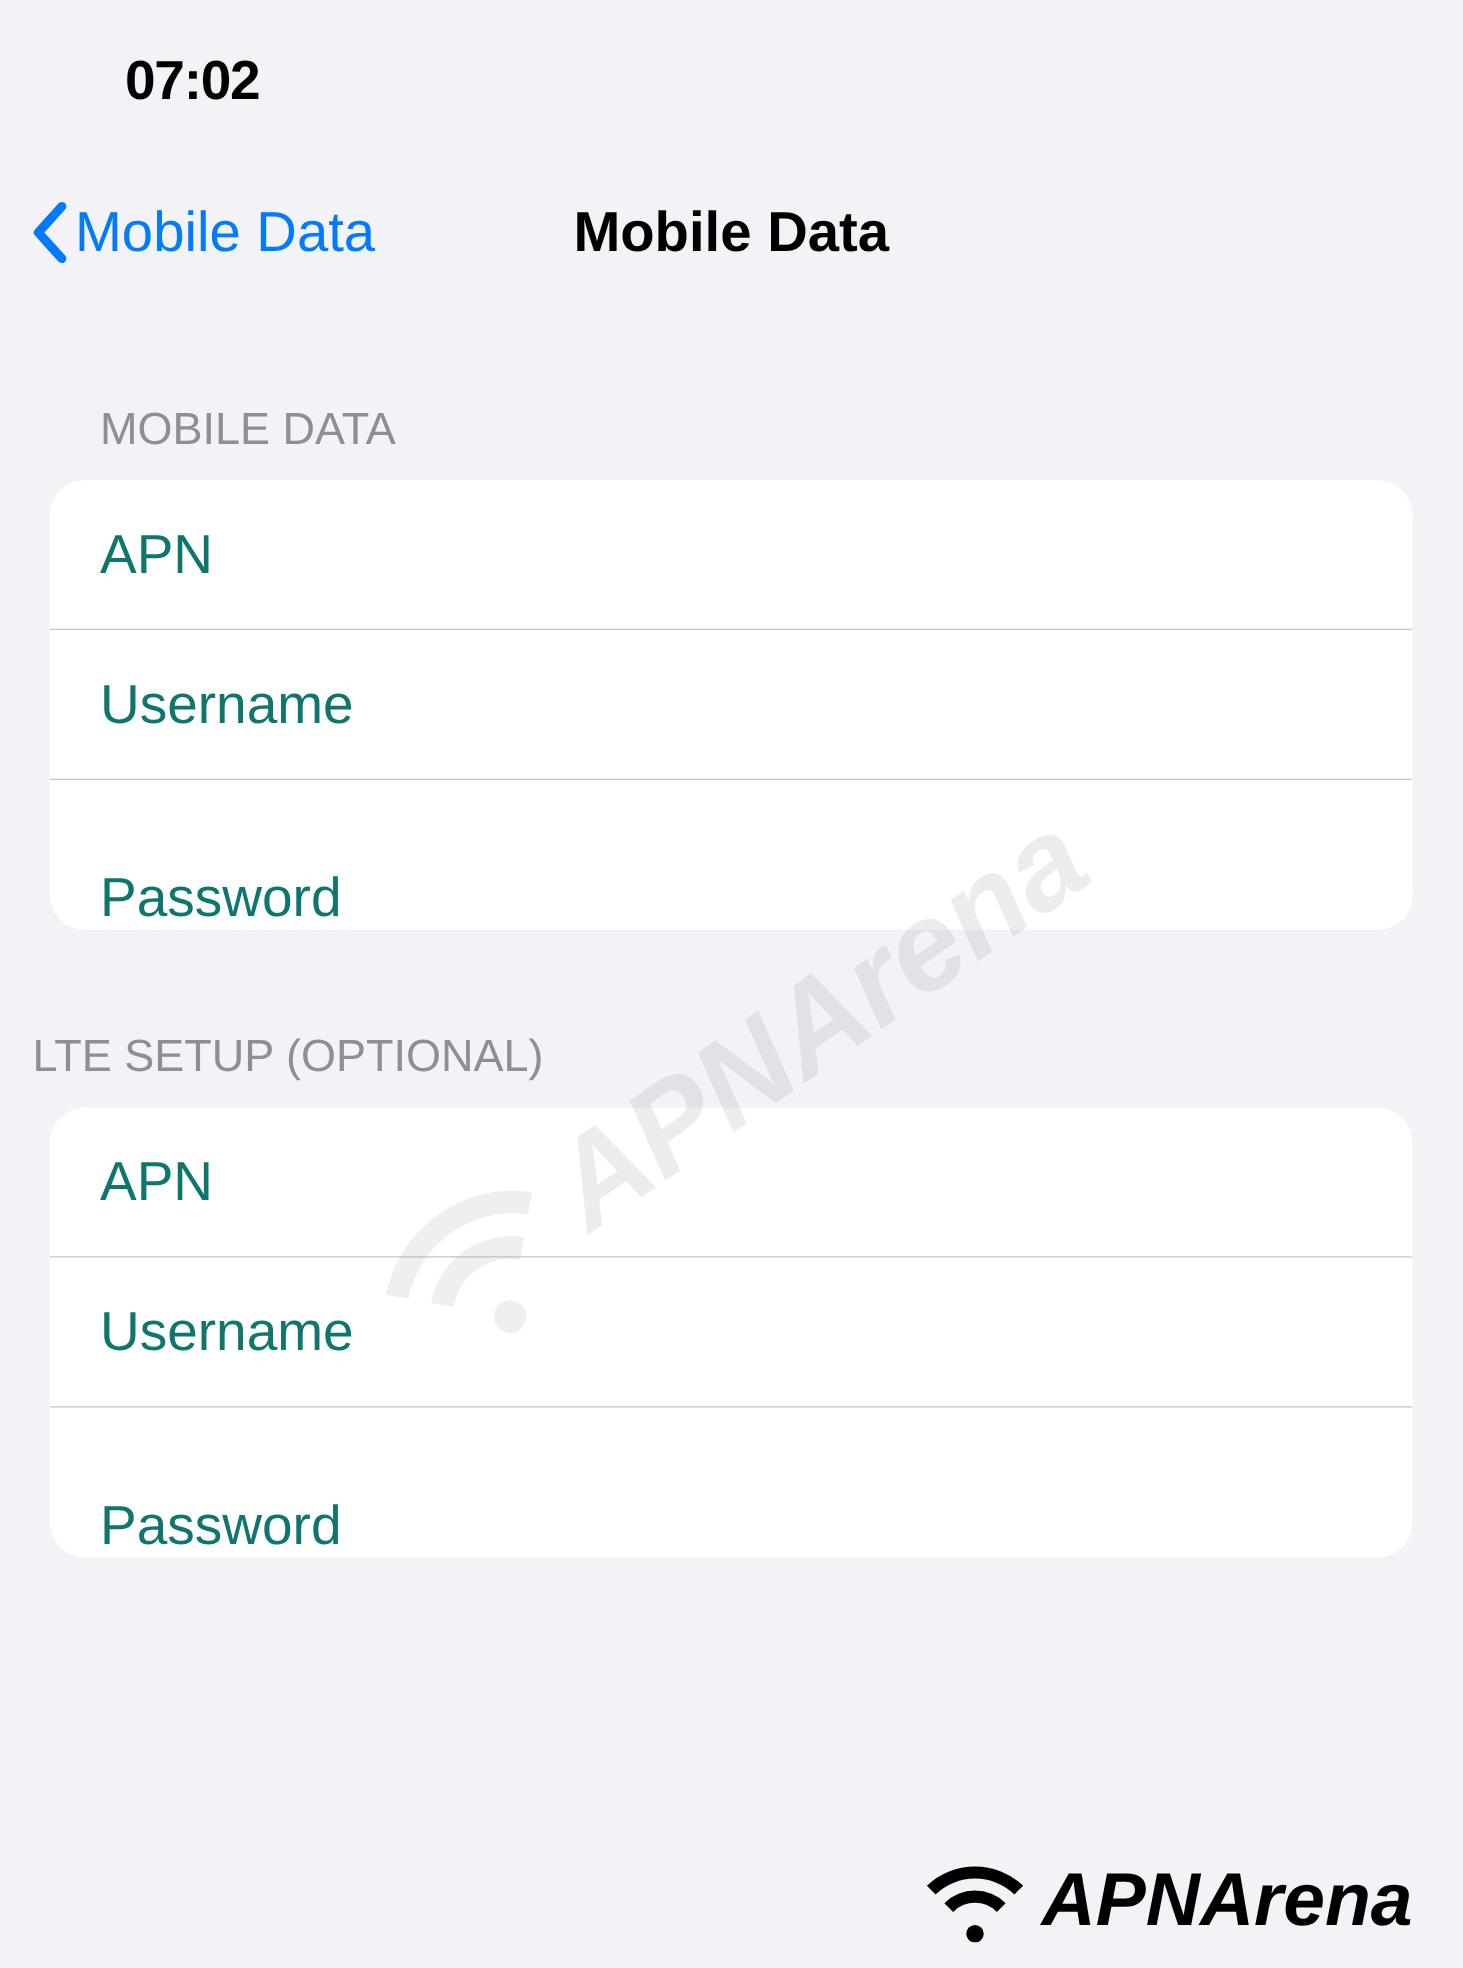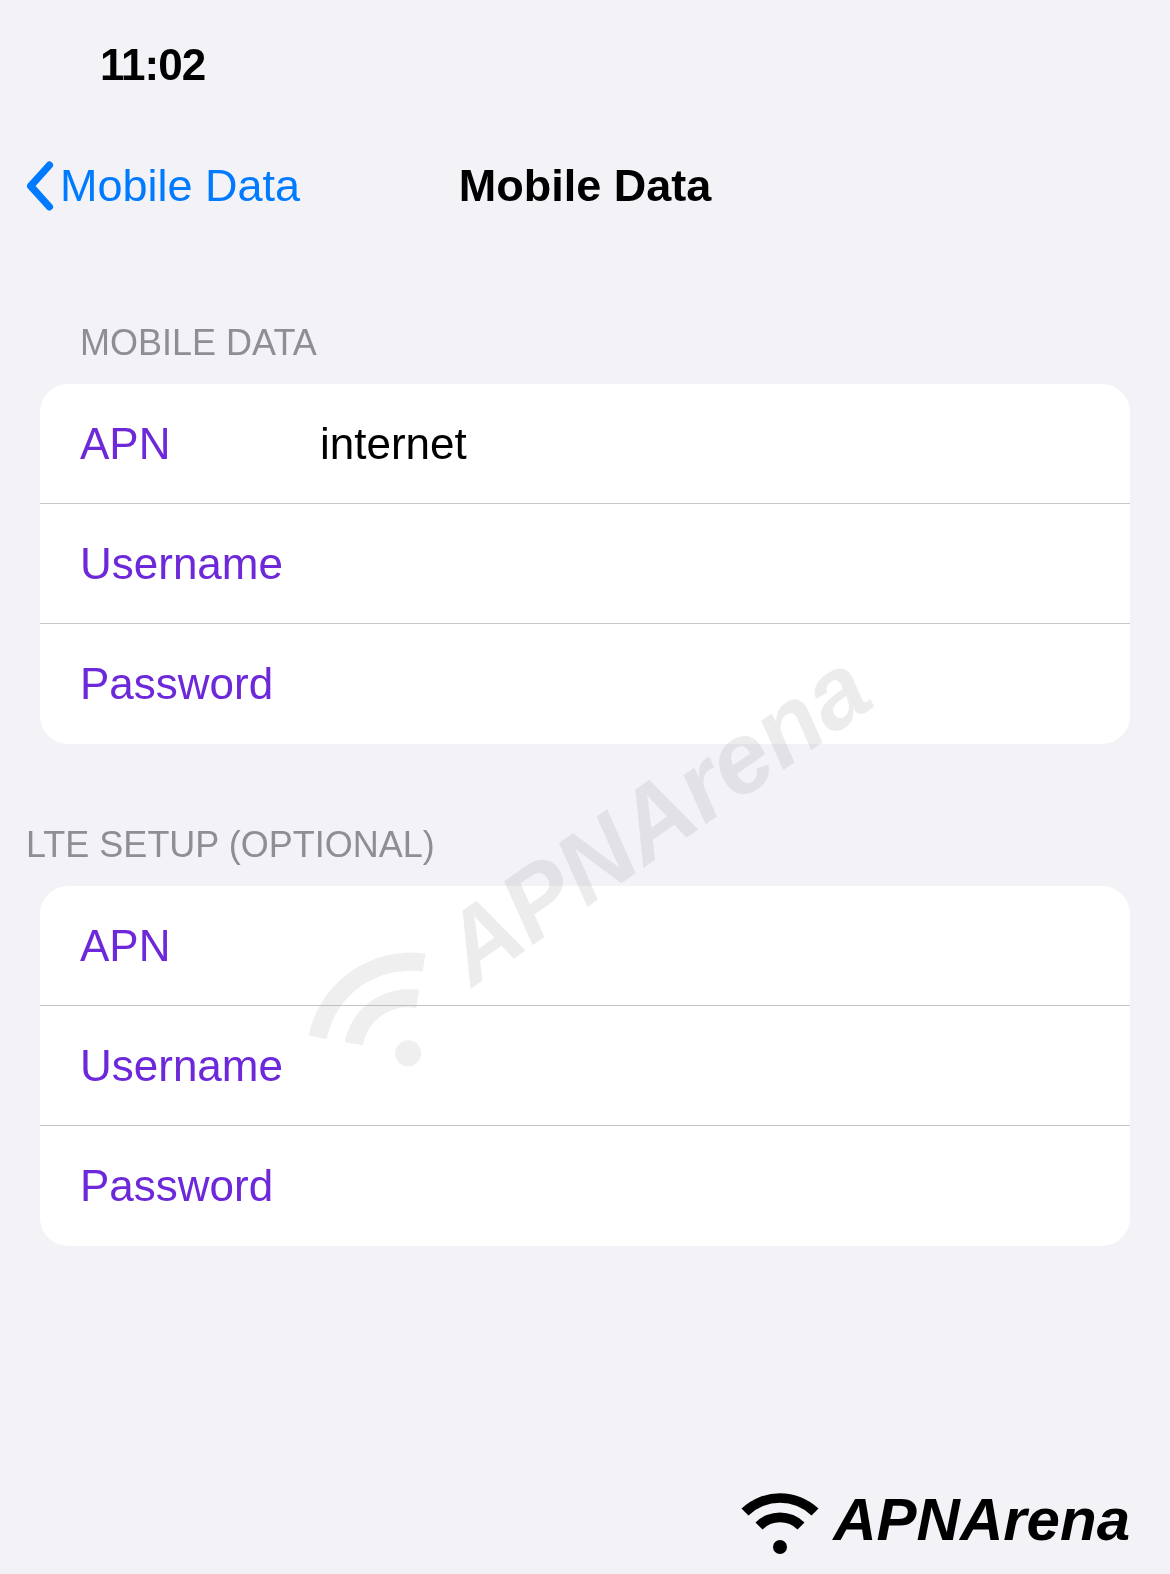--- a/index.html
+++ b/index.html
@@ -159,26 +159,27 @@
     .settings-row {
       display: flex;
       align-items: center;
       padding: 0 40px;
       height: 120px;
       border-bottom: 1px solid #c6c6c8;
     }
 
     .settings-row:last-child {
       border-bottom: none;
+      align-items: flex-end;
     }
 
     .row-label {
       font-size: 44px;
       font-weight: 400;
-      color: #6d28d9;
+      color: #0f766e;
       width: 240px;
       flex-shrink: 0;
     }
 
     .row-input {
       font-size: 44px;
       font-weight: 400;
       color: #000;
       border: none;
       outline: none;
@@ -230,21 +231,21 @@
 
     .watermark-bottom-icon {
       width: 90px;
       height: 70px;
     }
   </style>
 </head>
 <body>
 
 <div class="status-bar">
-  <div class="status-time">11:02</div>
+  <div class="status-time">07:02</div>
 </div>
 
 <div class="nav-bar">
   <div class="back-button">
     <svg class="back-chevron" viewBox="0 0 14 24" fill="none">
       <path d="M12 2 L3 12 L12 22" stroke="#007aff" stroke-width="3.5" stroke-linecap="round" stroke-linejoin="round"></path>
     </svg>
     <span class="back-label">Mobile Data</span>
   </div>
   <div class="nav-title">Mobile Data</div>
@@ -254,21 +255,20 @@
   <svg class="watermark-diag-icon" viewBox="0 0 24 20">
     <path d="M12 20 a2 2 0 1 0 0-4 a2 2 0 0 0 0 4z M5 11 a10 10 0 0 1 14 0 l-2 2 a7 7 0 0 0 -10 0z M1 7 a16 16 0 0 1 22 0 l-2 2 a13 13 0 0 0 -18 0z" fill="#999"></path>
   </svg>
   <span class="watermark-diag-text">APNArena</span>
 </div>
 
 <div class="section-header">MOBILE DATA</div>
 <div class="settings-group">
   <div class="settings-row">
     <div class="row-label">APN</div>
-    <input class="row-input" type="text" value="internet" style="">
   </div>
   <div class="settings-row">
     <div class="row-label">Username</div>
     <input class="row-input" type="text" value="" style="">
   </div>
   <div class="settings-row">
     <div class="row-label">Password</div>
     <input class="row-input" type="text" value="" style="">
   </div>
 </div>

